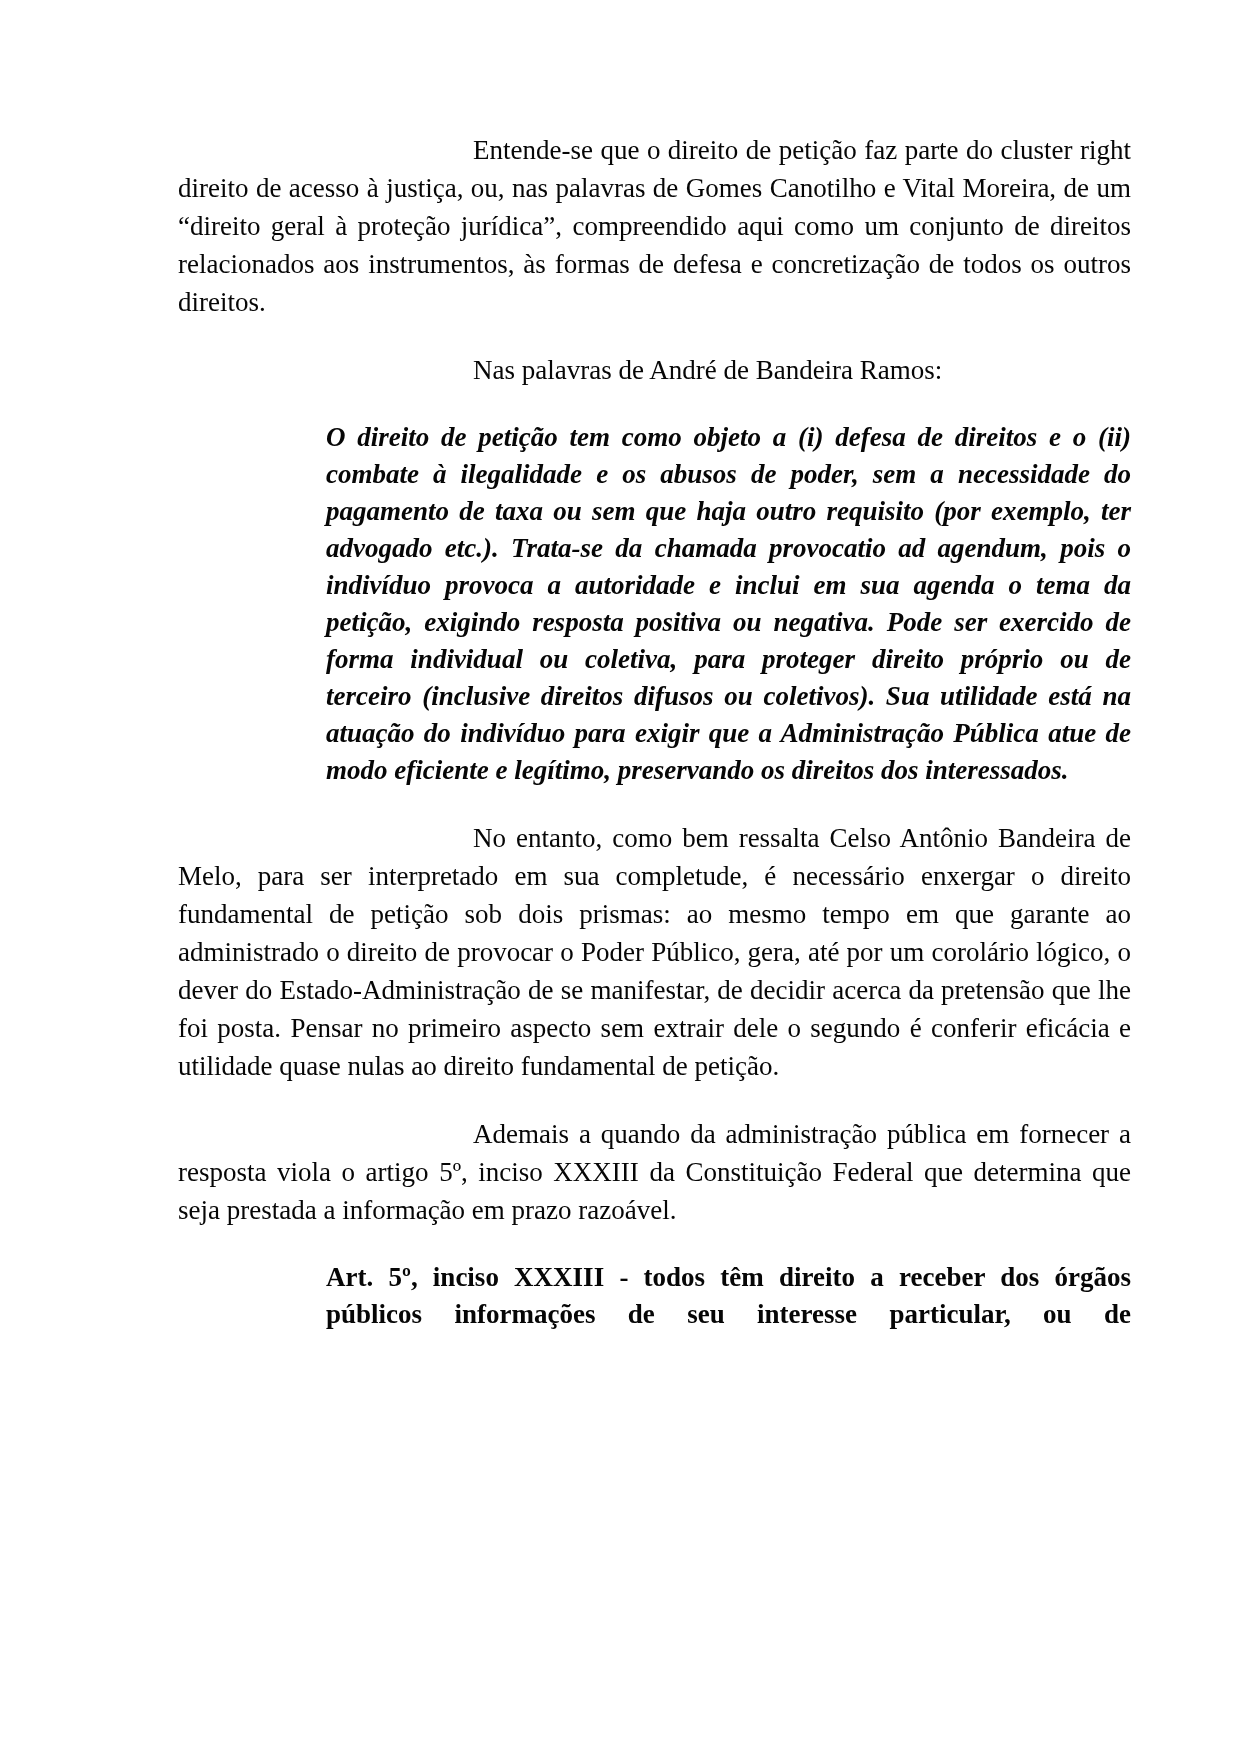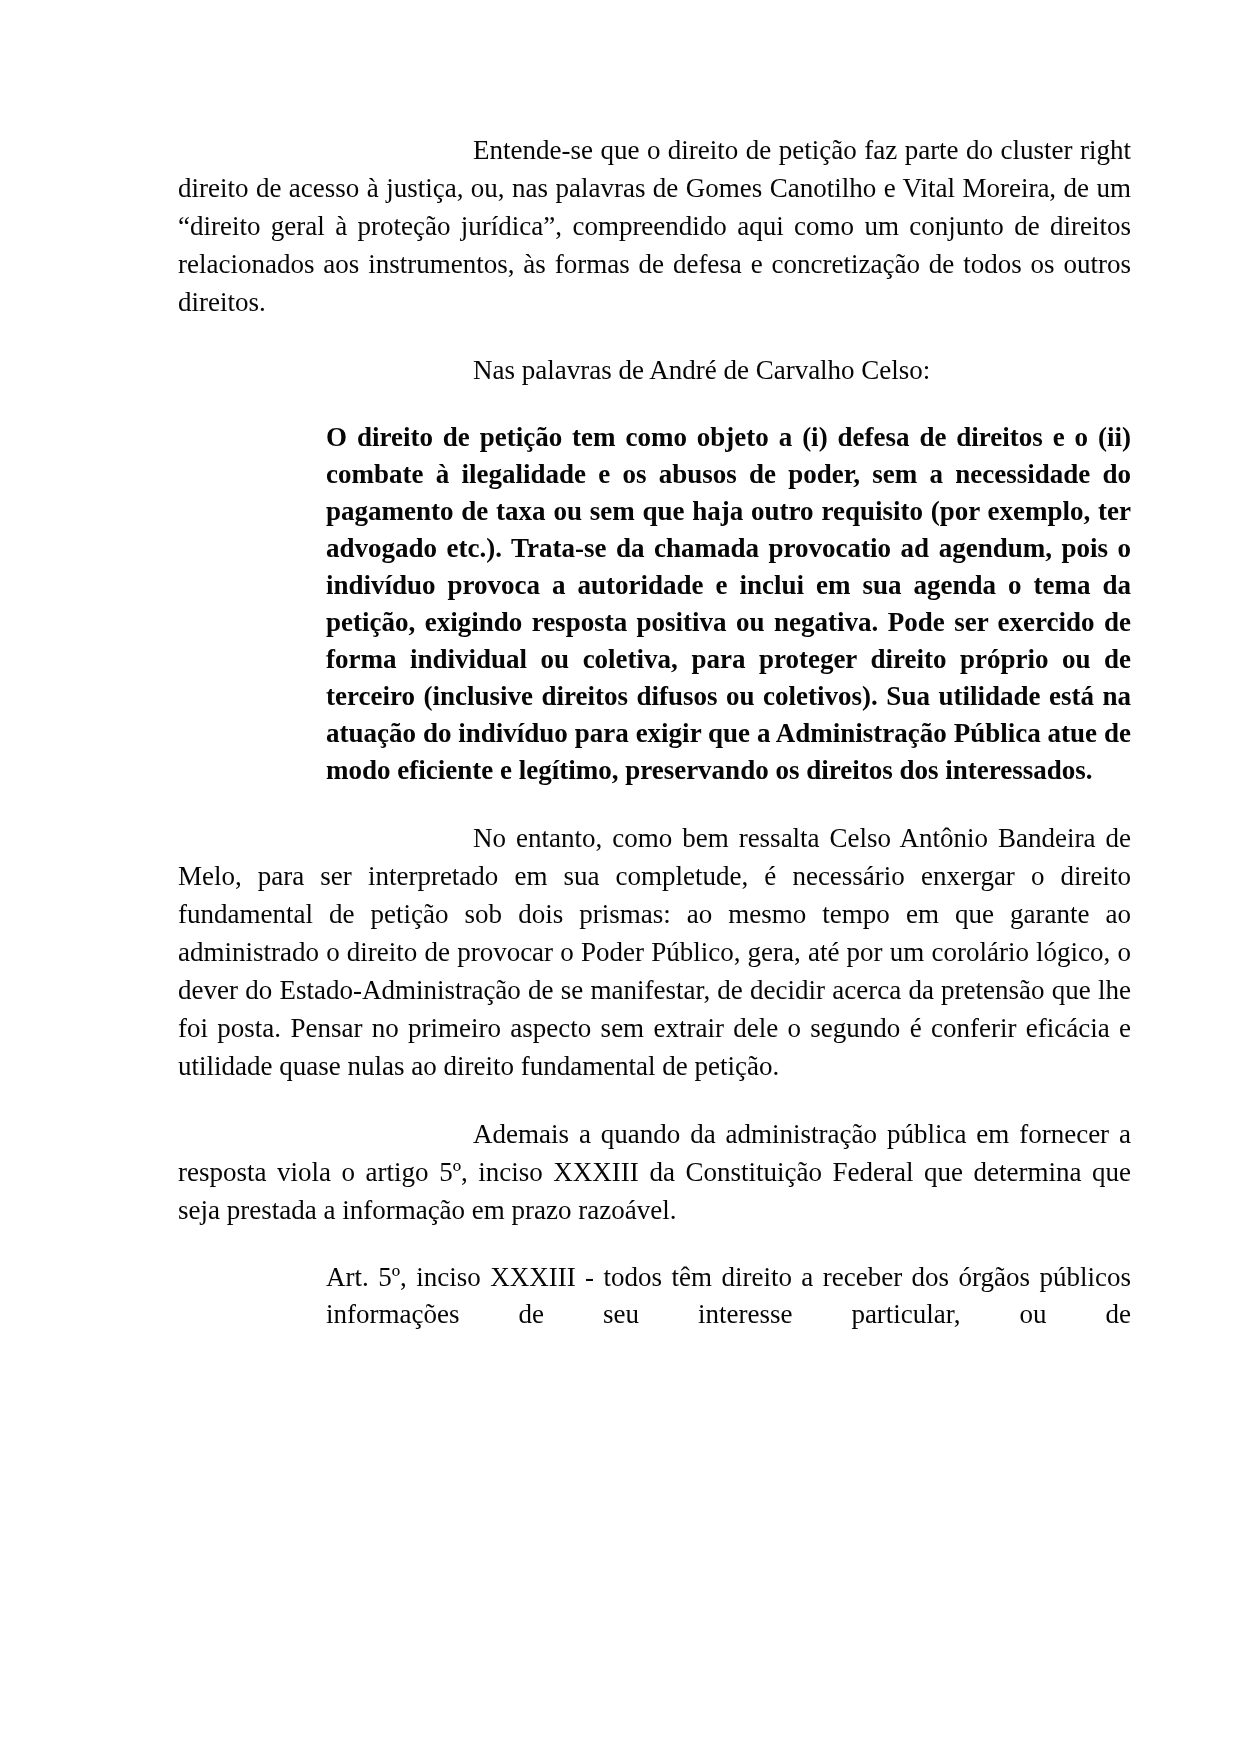--- a/index.html
+++ b/index.html
@@ -26,35 +26,36 @@
     margin: 0 0 30px 0;
     text-indent: 295px;
   }
   .blockquote {
     margin-left: 148px !important;
     text-indent: 0 !important;
     line-height: 37px;
   }
   .bold-italic {
     font-weight: 700;
+    font-style: italic;
   }
   .bold {
-    font-weight: 400;
+    font-weight: 700;
   }
   .stretch-last {
     text-align-last: justify;
   }
 </style>
 </head>
 <body>
 
 <div class="page">
   <p>Entende-se que o direito de petição faz parte do cluster right direito de acesso à justiça, ou, nas palavras de Gomes Canotilho e Vital Moreira, de um “direito geral à proteção jurídica”, compreendido aqui como um conjunto de direitos relacionados aos instrumentos, às formas de defesa e concretização de todos os outros direitos.</p>
 
-  <p>Nas palavras de André de Carvalho Celso:</p>
+  <p>Nas palavras de André de Bandeira Ramos:</p>
 
   <p class="blockquote bold-italic">O direito de petição tem como objeto a (i) defesa de direitos e o (ii) combate à ilegalidade e os abusos de poder, sem a necessidade do pagamento de taxa ou sem que haja outro requisito (por exemplo, ter advogado etc.). Trata-se da chamada provocatio ad agendum, pois o indivíduo provoca a autoridade e inclui em sua agenda o tema da petição, exigindo resposta positiva ou negativa. Pode ser exercido de forma individual ou coletiva, para proteger direito próprio ou de terceiro (inclusive direitos difusos ou coletivos). Sua utilidade está na atuação do indivíduo para exigir que a Administração Pública atue de modo eficiente e legítimo, preservando os direitos dos interessados.</p>
 
   <p>No entanto, como bem ressalta Celso Antônio Bandeira de Melo, para ser interpretado em sua completude, é necessário enxergar o direito fundamental de petição sob dois prismas: ao mesmo tempo em que garante ao administrado o direito de provocar o Poder Público, gera, até por um corolário lógico, o dever do Estado-Administração de se manifestar, de decidir acerca da pretensão que lhe foi posta. Pensar no primeiro aspecto sem extrair dele o segundo é conferir eficácia e utilidade quase nulas ao direito fundamental de petição.</p>
 
 
   <p>Ademais a quando da administração pública em fornecer a resposta viola o artigo 5º, inciso XXXIII da Constituição Federal que determina que seja prestada a informação em prazo razoável.</p>
 
   <p class="blockquote bold stretch-last">Art. 5º, inciso XXXIII - todos têm direito a receber dos órgãos públicos informações de seu interesse particular, ou de</p>
 </div>

